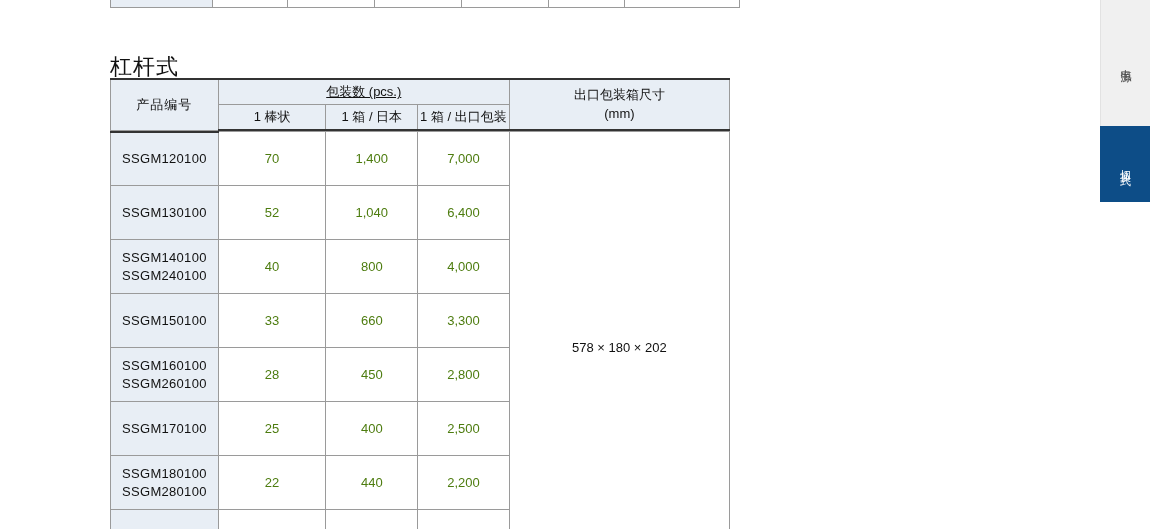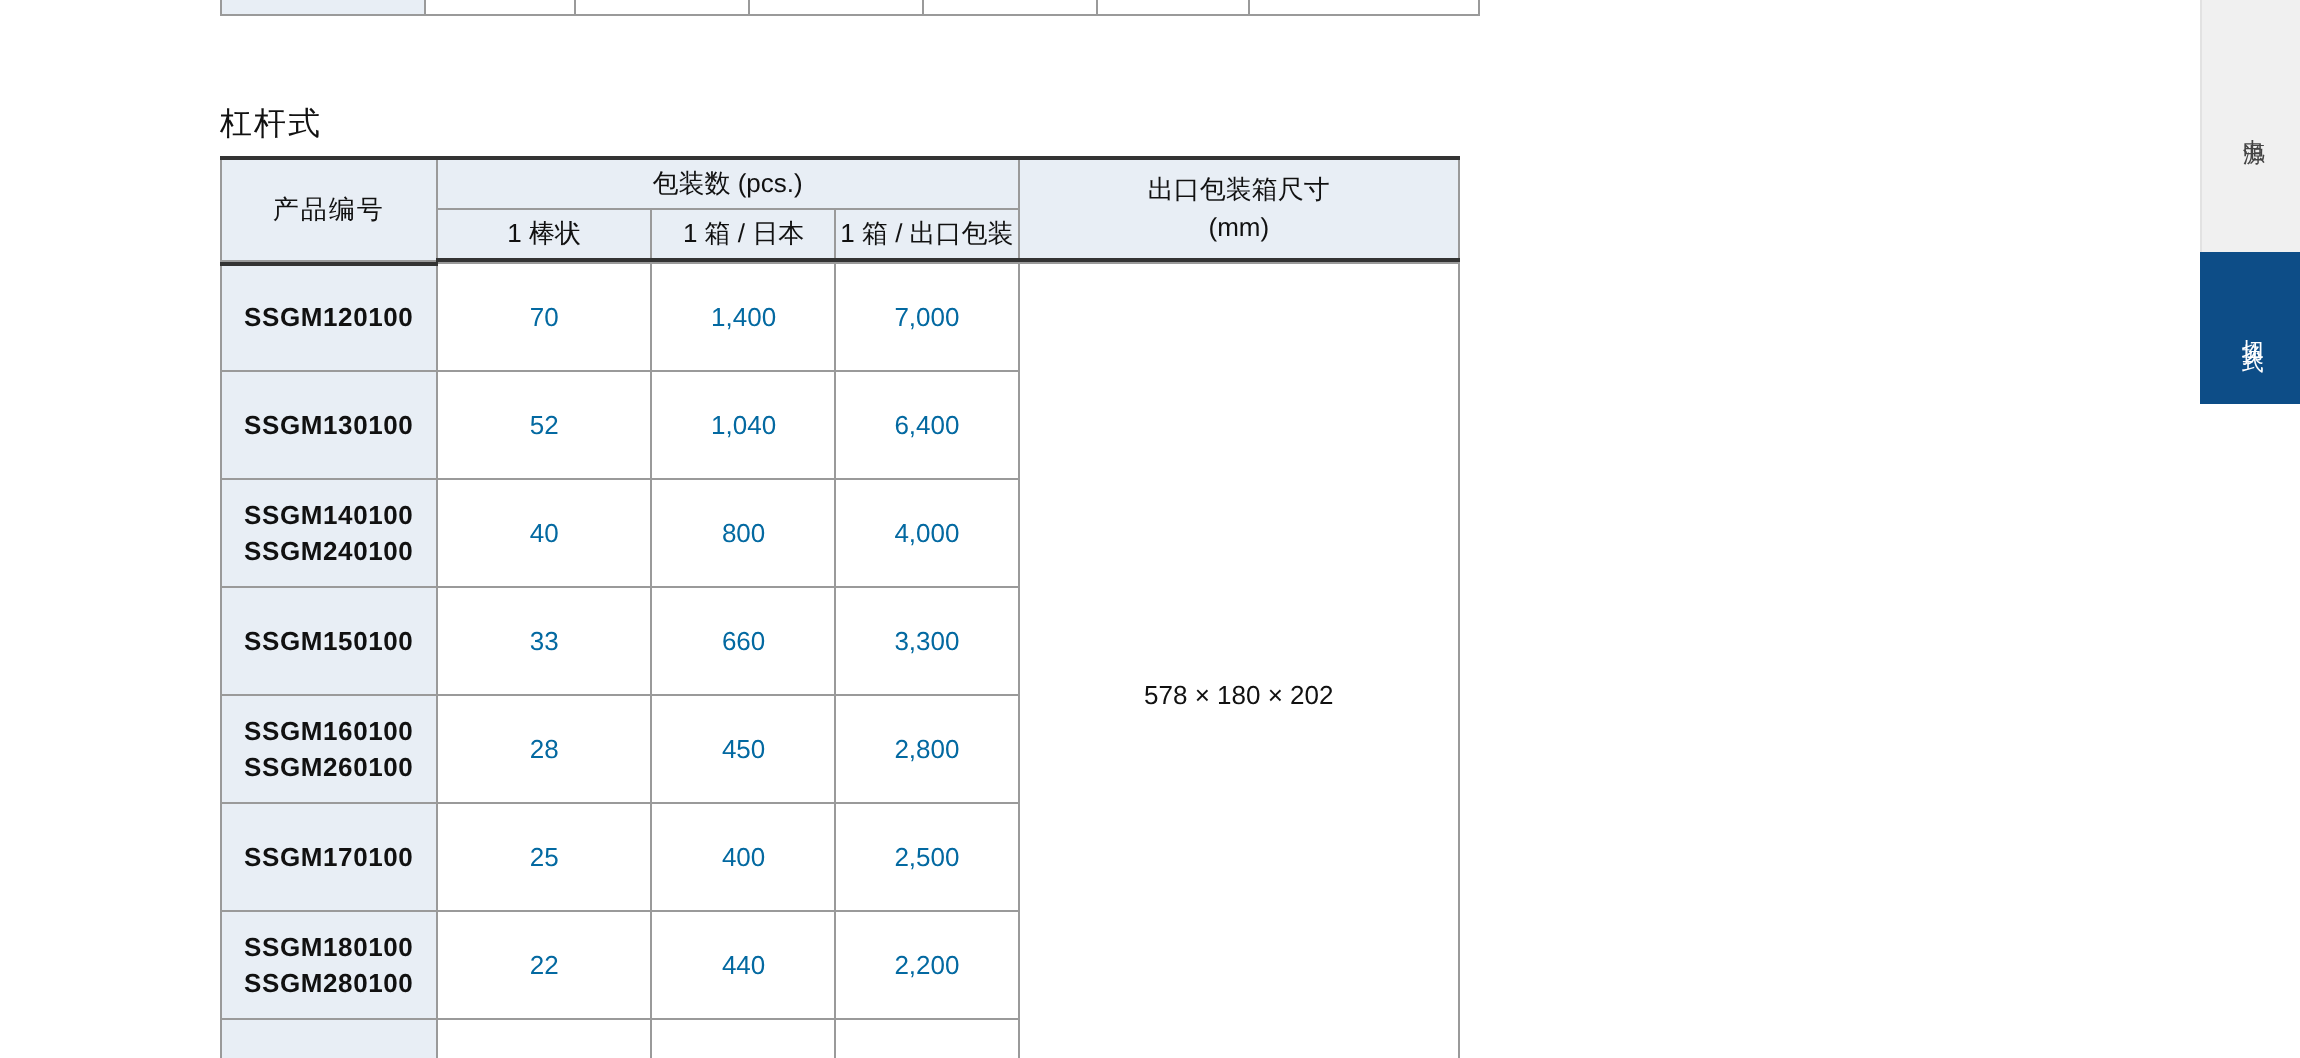--- a/index.html
+++ b/index.html
@@ -83,21 +83,21 @@
   .top-table .w3 { width: 88px; }
   .top-table .w4 { width: 88px; }
   .top-table .w5 { width: 75px; }
   .top-table .w6 { width: 116px; }
 
   
   .section-title {
     position: absolute;
     left: 110px;
     top: 52px;
-    font-size: 16px;
+    font-size: 22px;
     font-weight: 500;
     color: #111;
     letter-spacing: 1px;
   }
 
   
   .main-table-wrap {
     position: absolute;
     left: 110px;
     top: 78px;
@@ -130,41 +130,42 @@
   .col-c { width: 94px; }
   .col-dim { width: 230px; }
 
   .hdr-prod {
     font-size: 14px;
     letter-spacing: 1px;
   }
   .hdr-pack {
     height: 24px;
     font-size: 13px;
+    text-decoration: underline;
   }
   .hdr-sub {
     height: 24px;
     font-size: 12.5px;
   }
   .hdr-dim {
     font-size: 13px;
     line-height: 1.4;
   }
 
   td.prod {
     background: #e8eef5;
-    font-weight: bold;
+    font-weight: normal;
     font-size: 13px;
     line-height: 1.35;
     letter-spacing: 0.3px;
     color: #111;
   }
   td.num {
     font-size: 13px;
-    color: #0369a1;
+    color: #4d7c0f;
   }
   tr.body-row { height: 54px; }
   td.dim {
     font-size: 13px;
     color: #111;
   }
 </style>
 </head>
 <body>
 

